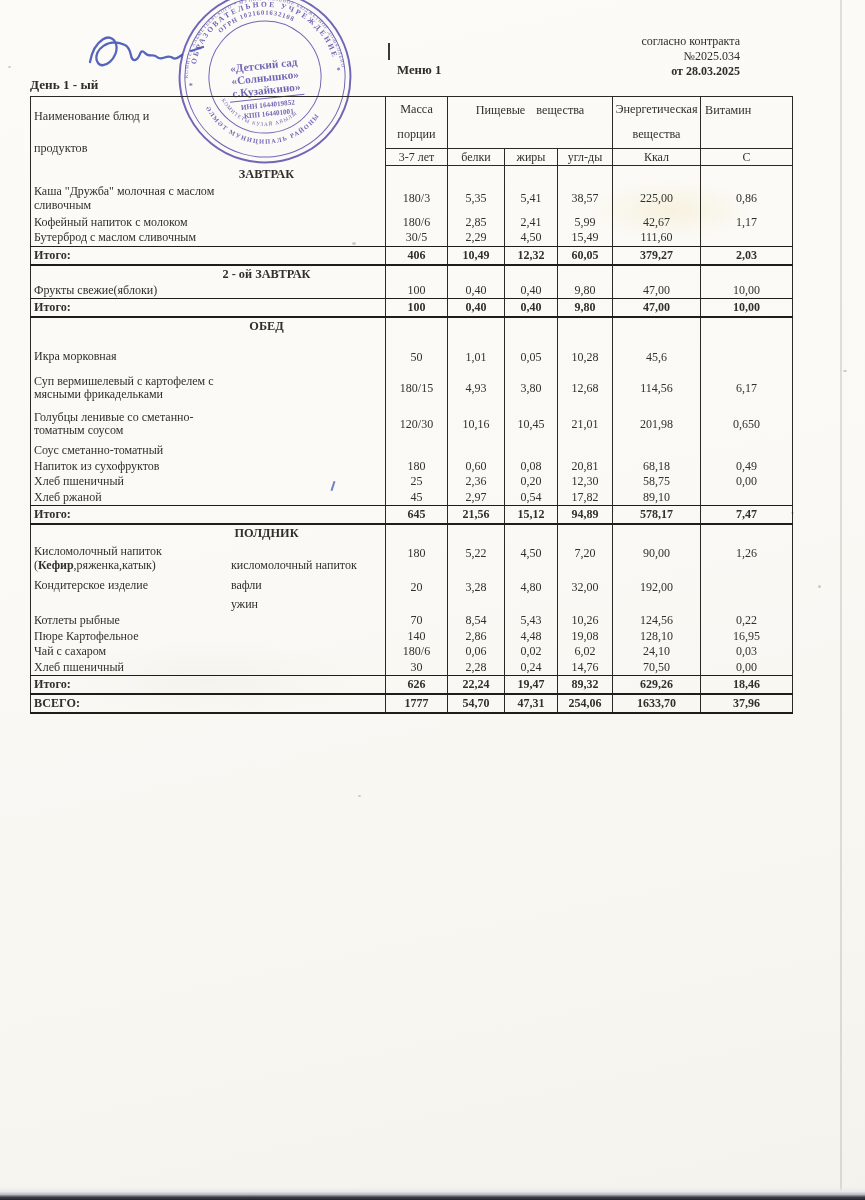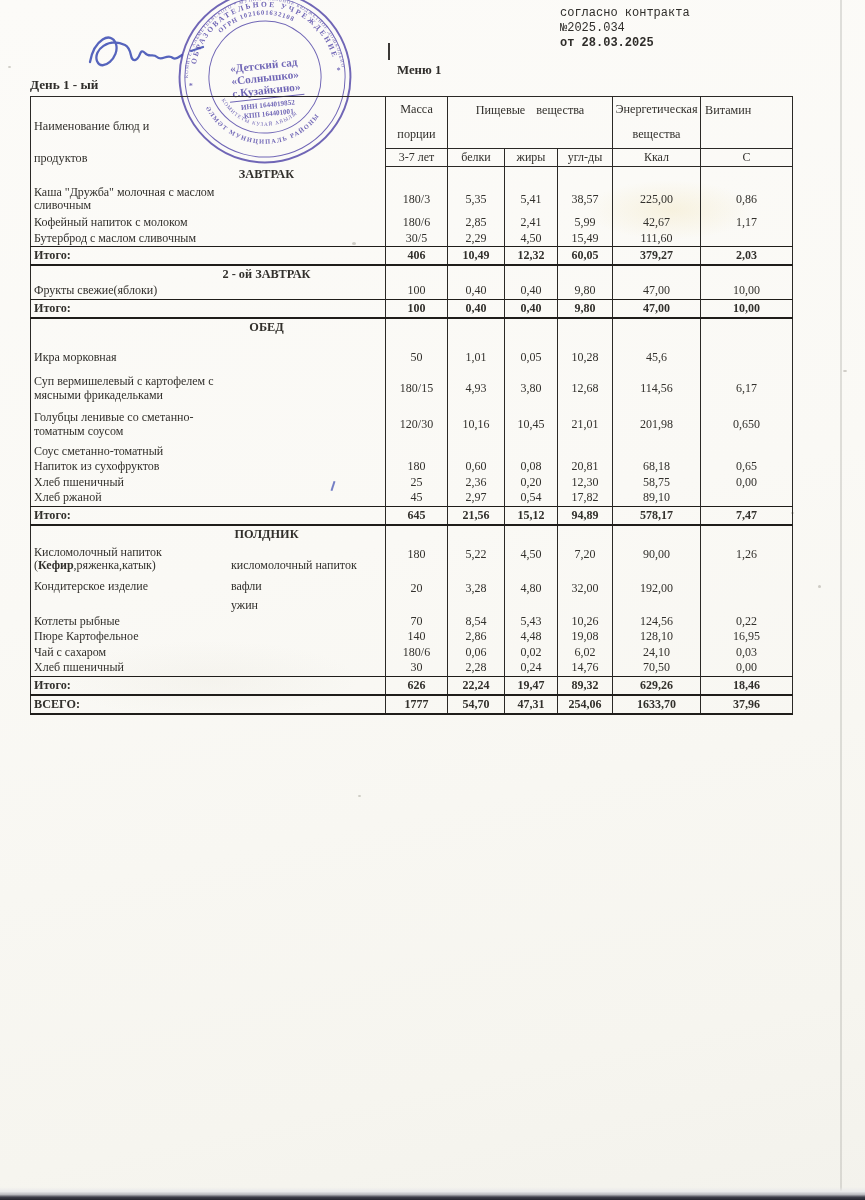--- a/index.html
+++ b/index.html
@@ -15,37 +15,37 @@
     background:linear-gradient(to bottom,rgba(255,255,255,0) 0%,#e9e9ea 35%,#b9b9be 58%,#3e3e4a 78%,#23232e 100%);}
   .scan-line-v{position:absolute;left:840px;top:0;width:2px;height:1196px;background:rgba(168,168,162,.35);}
   .tint1{position:absolute;left:585px;top:180px;width:170px;height:60px;
     background:radial-gradient(ellipse at center,rgba(238,222,168,.30),rgba(238,222,168,0) 70%);}
   .tint2{position:absolute;left:60px;top:640px;width:300px;height:80px;
     background:radial-gradient(ellipse at center,rgba(210,205,190,.12),rgba(210,205,190,0) 70%);}
   .speck{position:absolute;border-radius:50%;background:#a9a59c;opacity:.55;}
   .pen-mark{position:absolute;left:332px;top:481px;width:2px;height:10px;background:#3a4ab0;opacity:.7;transform:rotate(18deg);}
   
   .approve{position:absolute;left:30px;top:4px;font-size:12.4px;line-height:16.5px;}
-  .contract{position:absolute;left:560px;top:6px;width:180px;text-align:left;font-size:12px;line-height:15px;font-family:Liberation Mono, monospace;}
+  .contract{position:absolute;left:560px;top:34px;width:180px;text-align:right;font-size:12px;line-height:15px;}
   .contract .bold{font-weight:bold;}
   .menu-title{position:absolute;left:397px;top:63px;font-size:12.8px;font-weight:bold;}
   .tick{position:absolute;left:388px;top:43px;width:1.6px;height:17px;background:#3b3835;}
   .day-title{position:absolute;left:30px;top:77px;font-size:13.2px;font-weight:bold;}
   
   .signature{position:absolute;left:84px;top:26px;width:132px;height:60px;opacity:.88;}
   
   .stamp{position:absolute;left:176px;top:-12px;width:178px;height:178px;opacity:.82;filter:blur(.2px);}
   
   table.menu{position:absolute;left:30px;top:96px;width:762px;border-collapse:collapse;table-layout:fixed;
     border:1.7px solid #2b2926;font-size:12px;color:#32302c;}
   td{padding:0;vertical-align:middle;overflow:hidden;}
   .bl{border-left:1.4px solid #2b2926;}
   
   .h1 td{vertical-align:top;font-size:12.2px;}
-  .hname-cell{padding:22px 2px 0 3px;}
+  .hname-cell{padding:12px 2px 0 3px;}
   .hname-cell .hl2{margin-top:17px;}
   .htall{text-align:center;padding-top:6px;}
   .htall div{line-height:13px;}
   .htall div + div{margin-top:12px;}
   .hnut{text-align:center;padding-top:6px;word-spacing:8px;}
   .hvit{text-align:left;padding:6px 0 0 4px;margin-top:18px;}
   .h1{height:52px;}
   .h2{height:17px;}
   .h2 td{border-top:1.4px solid #2b2926;border-bottom:1.5px solid #2b2926;text-align:center;font-size:12px;}
   
@@ -313,21 +313,21 @@
         </tr>
         <tr style="height: 14px;">
           <td class="c-name">
             <div class="nline">Напиток из сухофруктов</div>
           </td>
           <td class="c-val bl">180</td>
           <td class="c-val bl">0,60</td>
           <td class="c-val bl">0,08</td>
           <td class="c-val bl">20,81</td>
           <td class="c-val bl">68,18</td>
-          <td class="c-val bl">0,65</td>
+          <td class="c-val bl">0,49</td>
         </tr>
         <tr style="height: 14px;">
           <td class="c-name">
             <div class="nline">Хлеб пшеничный</div>
           </td>
           <td class="c-val bl">25</td>
           <td class="c-val bl">2,36</td>
           <td class="c-val bl">0,20</td>
           <td class="c-val bl">12,30</td>
           <td class="c-val bl">58,75</td>

